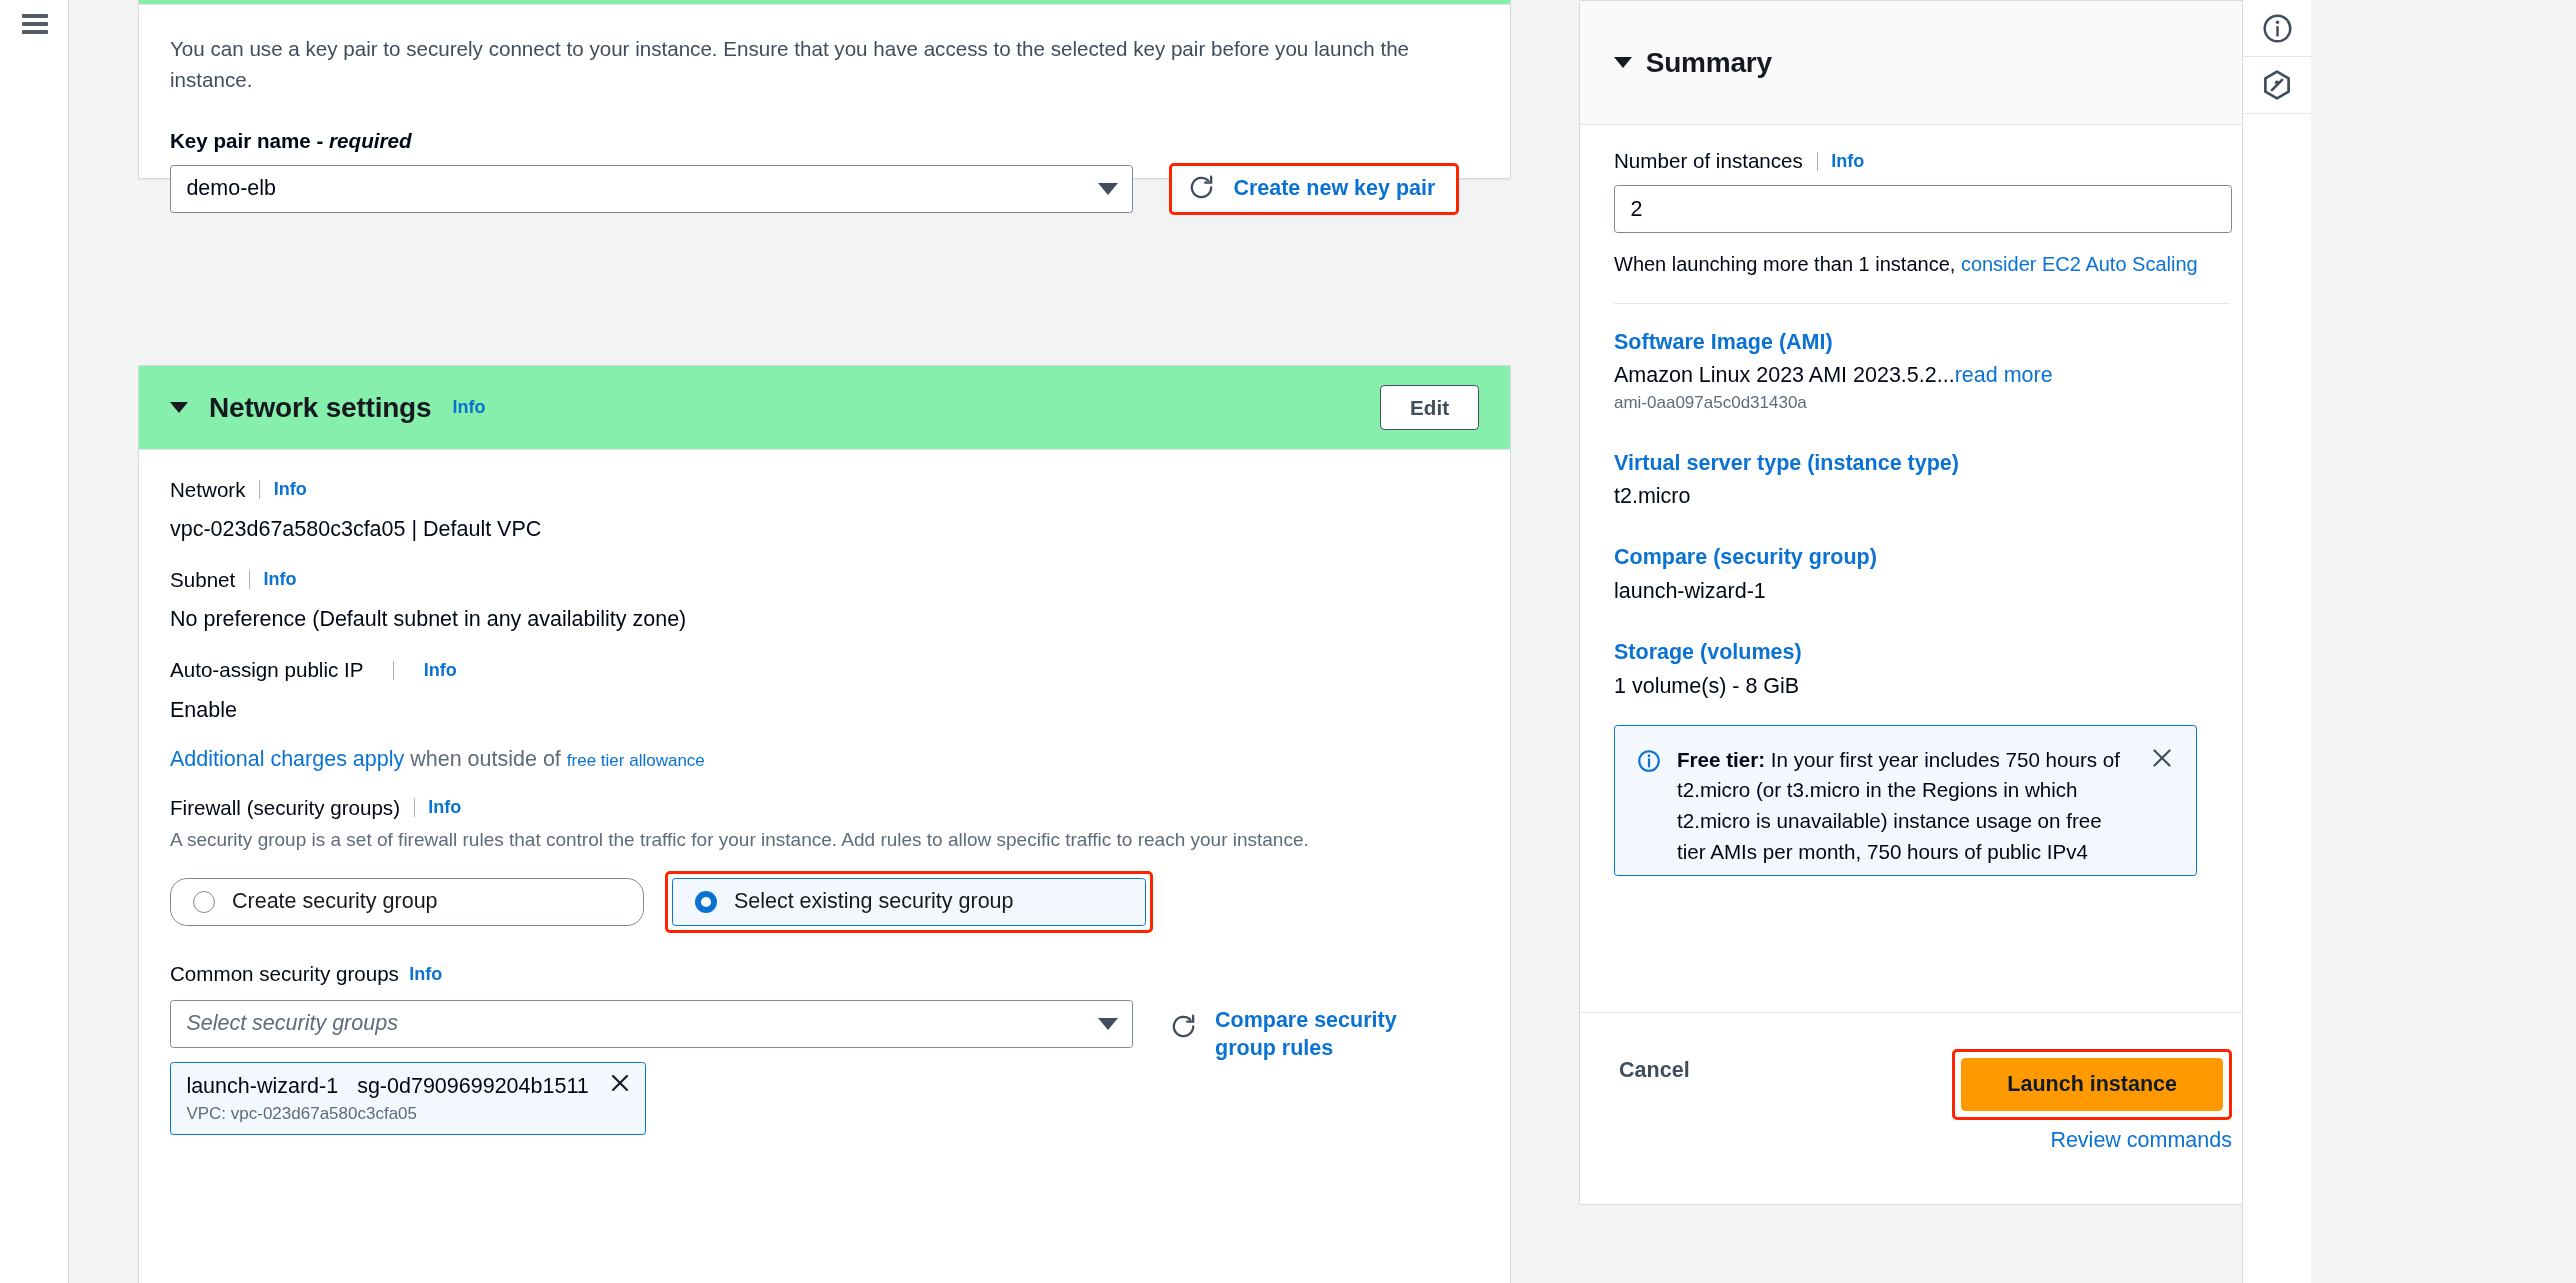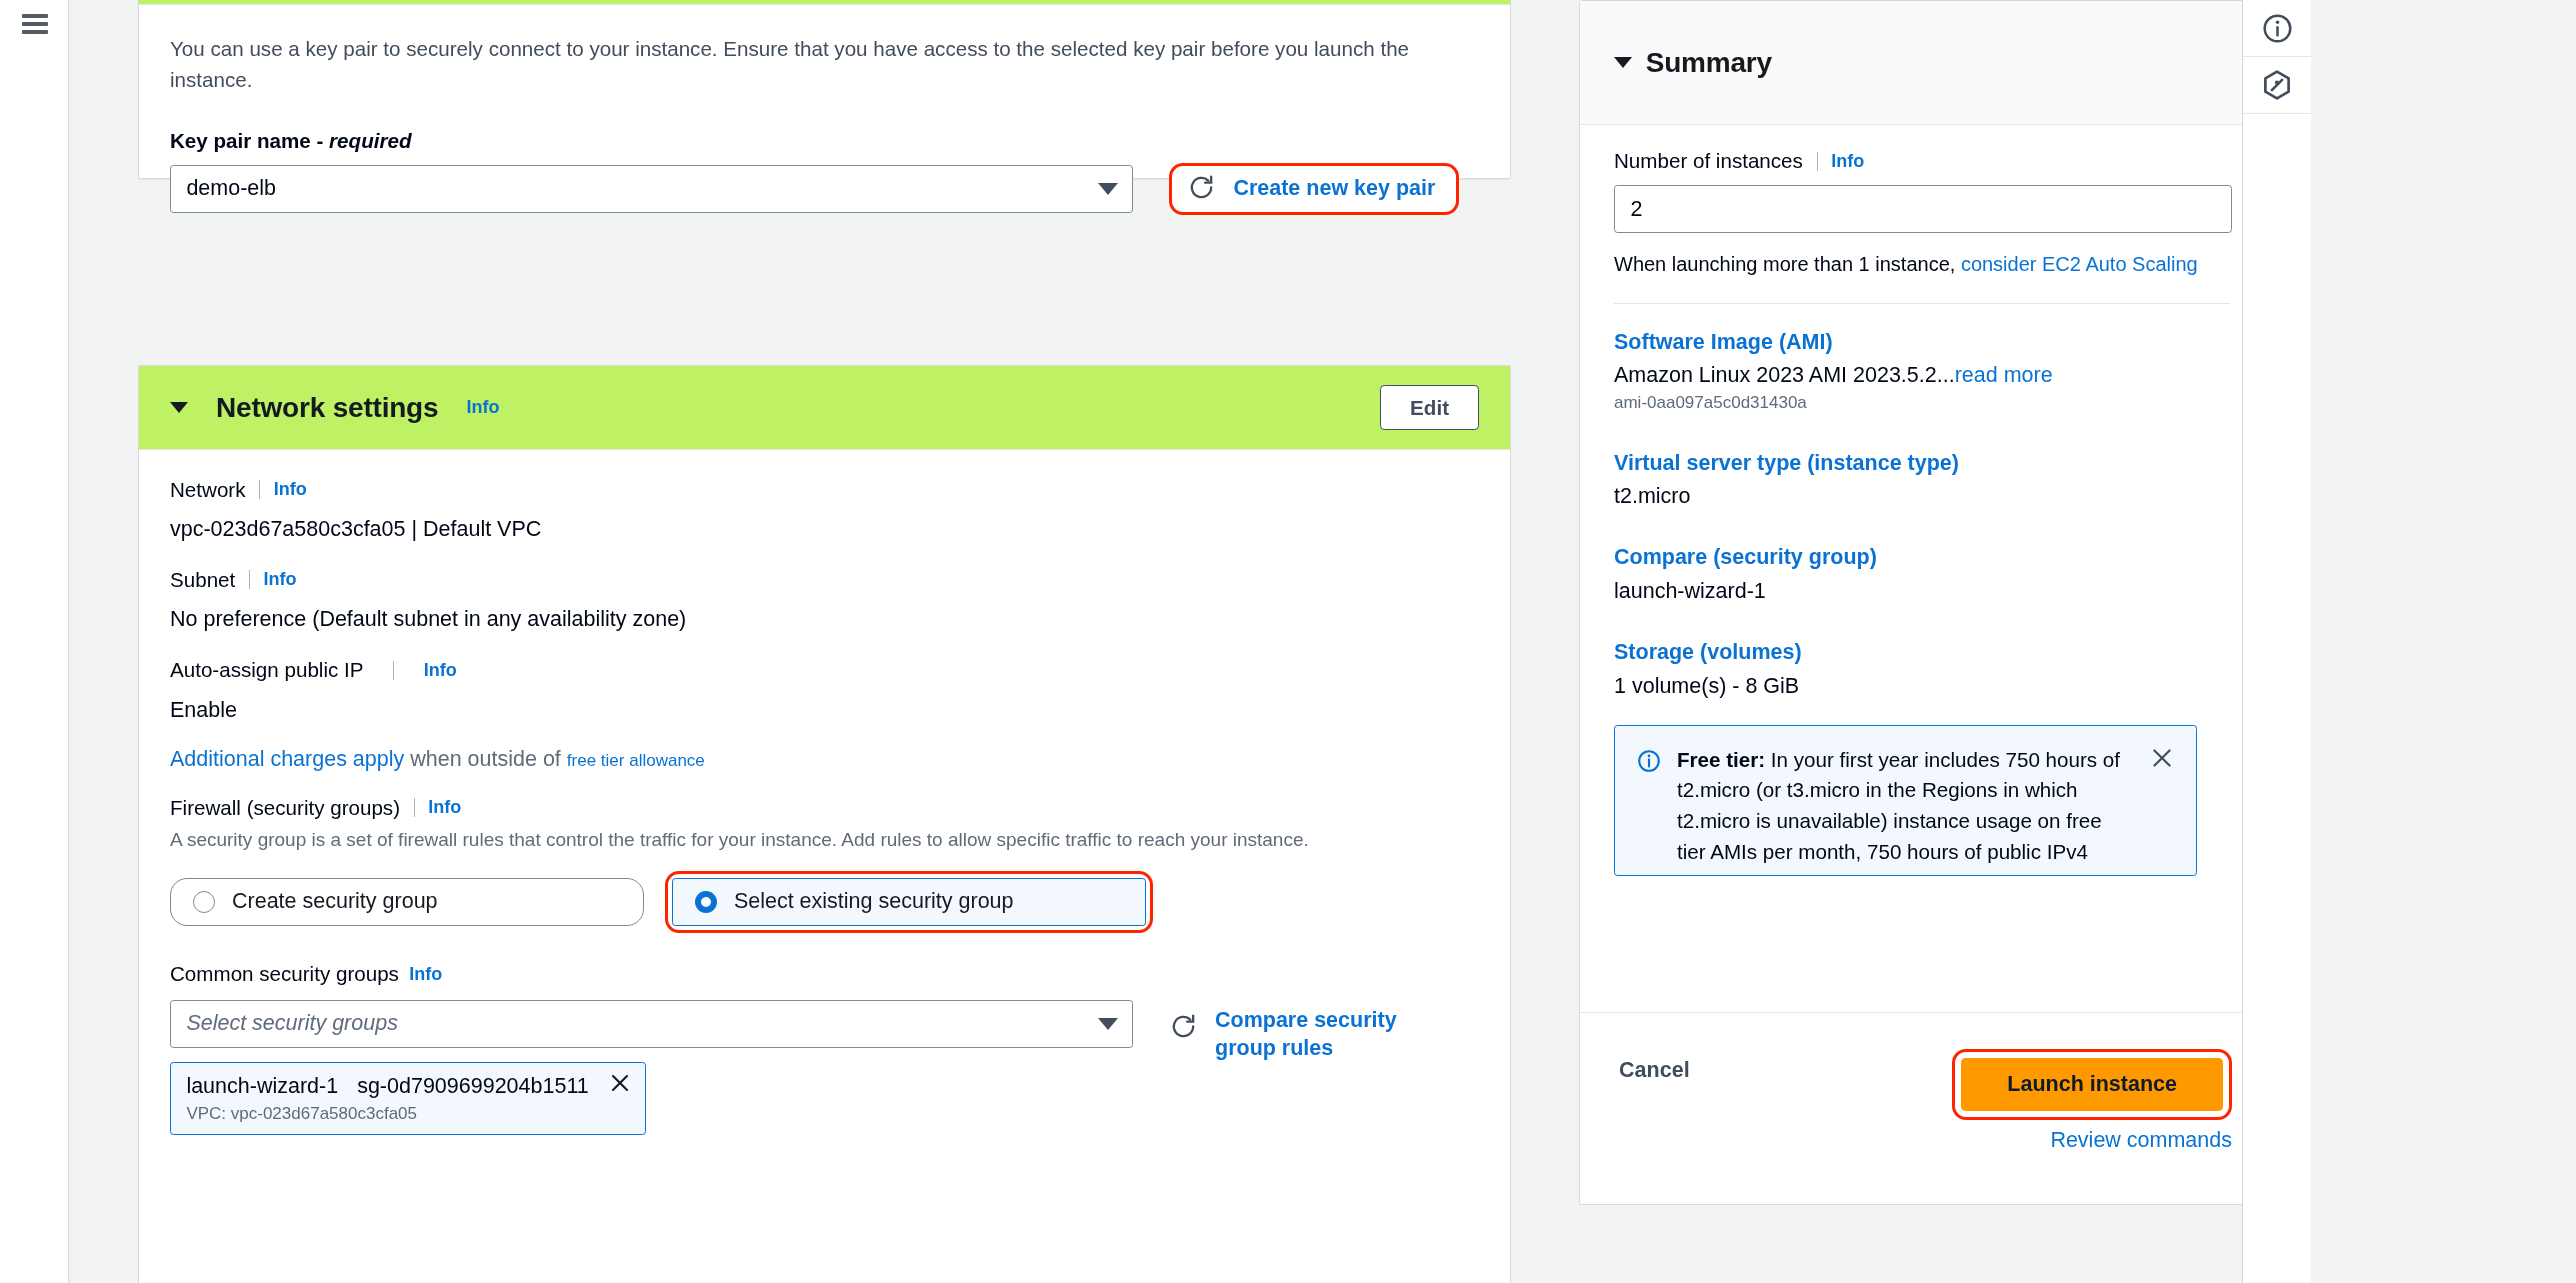--- a/index.html
+++ b/index.html
@@ -33,22 +33,22 @@
   
   .main-col { position: absolute; left: 69px; top: 0; width: 1442px; height: 1284px; }
 
   .card {
     position: absolute; left: 69px; width: 1373px;
     background: #ffffff;
     border: 0.9px solid #d5dbdb; border-radius: 2.6px;
     box-shadow: 0 0.9px 0.9px rgba(0,0,0,0.06);
   }
   .card-header {
-    background: #bef264; border-bottom: 0.9px solid #e4e6e6;
-    padding: 0 31px; display: flex; align-items: center; gap: 28px;
+    background: #86efac; border-bottom: 0.9px solid #e4e6e6;
+    padding: 0 31px; display: flex; align-items: center; gap: 21px;
   }
   .caret { width: 0; height: 0; border-left: 9.4px solid transparent;
     border-right: 9.4px solid transparent; border-top: 11px solid #16191f; cursor: pointer; }
   .card-title { font-size: 28px; font-weight: bold; letter-spacing: -0.2px; }
   .info-link { color: #0972d3; font-size: 18px; font-weight: bold; cursor: pointer; text-decoration: none; }
   .info-sep { display: inline-block; width: 0.9px; height: 19px; background: #aab7b8;
     vertical-align: middle; margin: 0 13.7px; }
 
   .card-body { padding: 29px 31px 26px 31px; }
 
@@ -60,21 +60,21 @@
   .select-box {
     height: 48px; border: 0.9px solid #7d8998; border-radius: 3.4px; background: #fff;
     display: flex; align-items: center; padding: 0 13.7px 0 15.4px;
     font-size: 21.5px; color: #000716; cursor: pointer;
   }
   .select-box .val { flex: 1; }
   .select-box .val.ph { color: #5f6b7a; font-style: italic; }
   .dd-caret { width: 0; height: 0; border-left: 10.3px solid transparent;
     border-right: 10.3px solid transparent; border-top: 12px solid #414d5c; }
 
-  .redbox { border: 3.4px solid #ff2400; border-radius: 14px; }
+  .redbox { border: 3.4px solid #ff2400; border-radius: 5px; }
 
   .link-btn { display: inline-flex; align-items: center; gap: 17px; cursor: pointer; }
   .link-btn .lbl { color: #0972d3; font-size: 21.5px; font-weight: bold; line-height: 1.3; }
 
   .row-label { font-size: 20.6px; color: #000716; display: flex; align-items: center; }
   .row-val { font-size: 21.5px; color: #000716; }
 
   .edit-btn {
     border: 0.9px solid #414d5c; border-radius: 4.3px; background: #fff;
     padding: 9.4px 29px; font-size: 20.6px; font-weight: bold; color: #414d5c; cursor: pointer;

